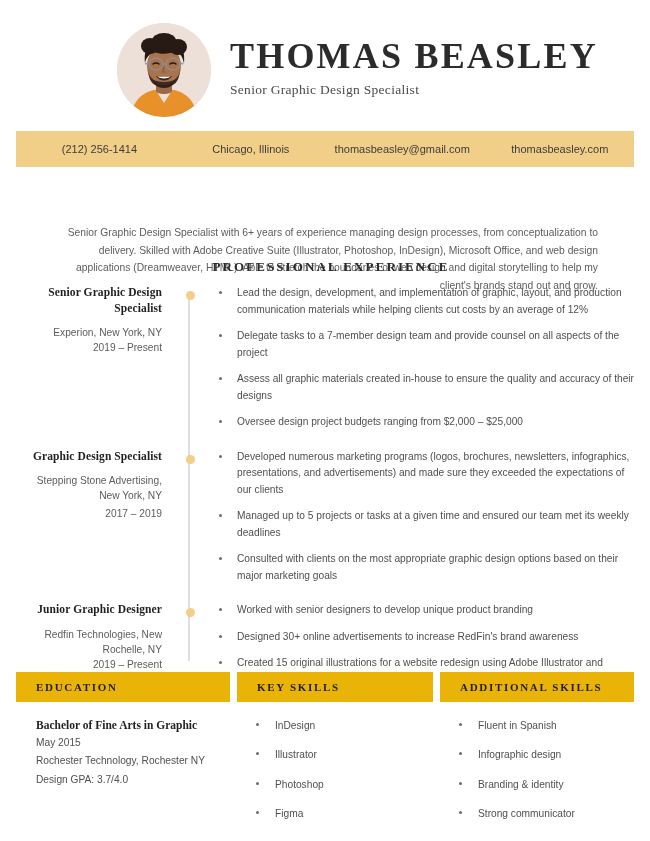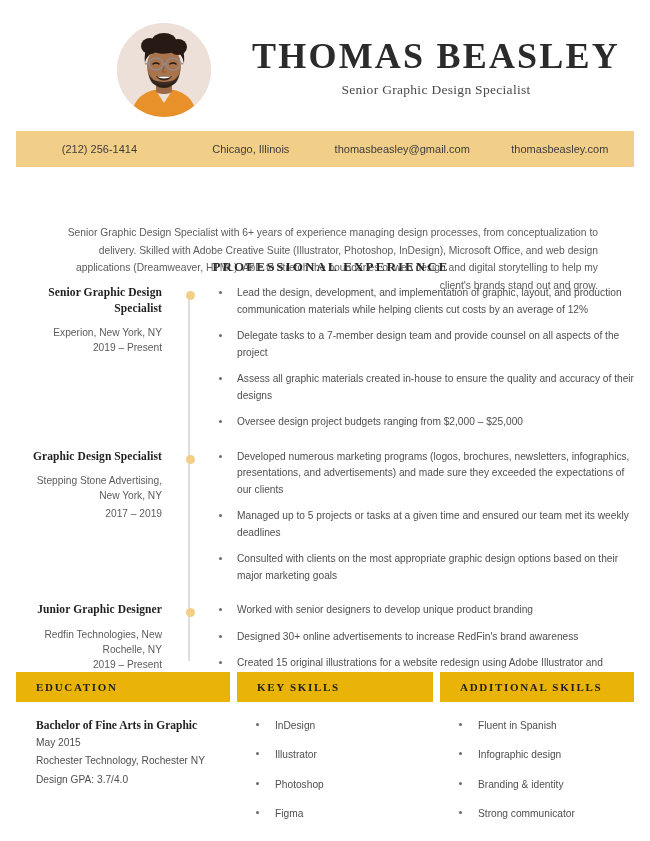--- a/index.html
+++ b/index.html
@@ -50,24 +50,23 @@
     width: 94px;
     height: 94px;
     border-radius: 50%;
     overflow: hidden;
     background: #ece0d9;
     position: relative;
   }
   .avatar svg { display: block; }
 
   .name-block {
-    margin-left: 24px;
+    margin-left: 16px;
     flex: 1 1 auto;
     padding-bottom: 4px;
-    text-align: center;
   }
   .name {
     font-family: "Liberation Serif", serif;
     font-size: 36px;
     font-weight: 700;
     letter-spacing: 2.2px;
     color: #2b2b2b;
     line-height: 1.05;
     white-space: nowrap;
   }

